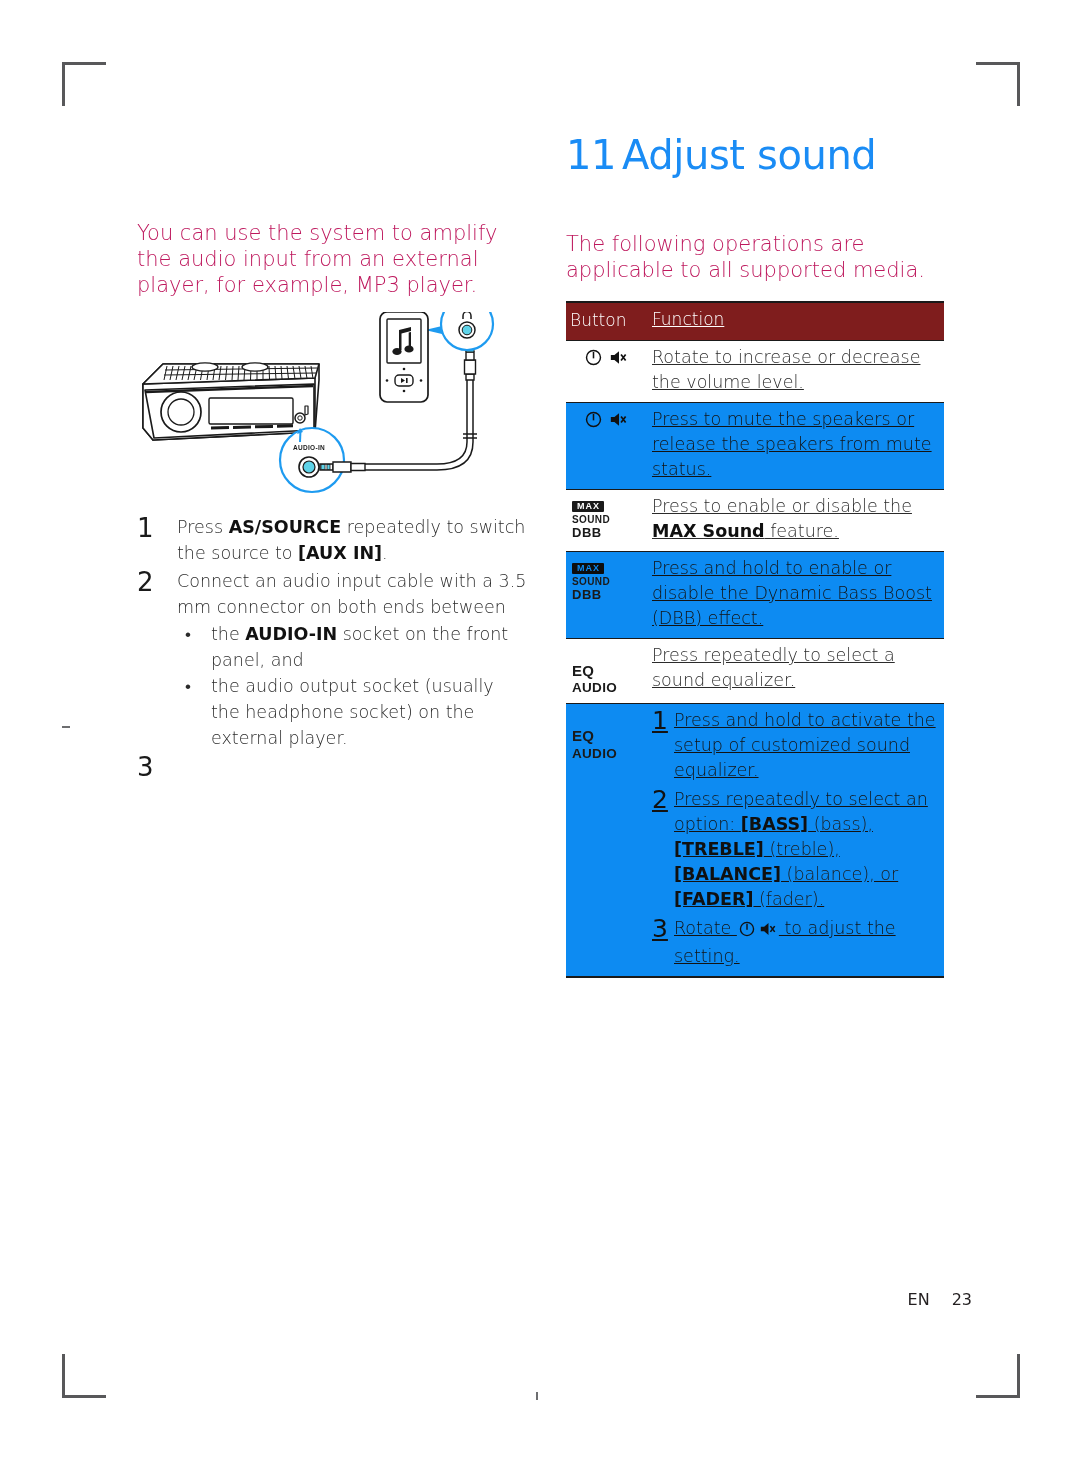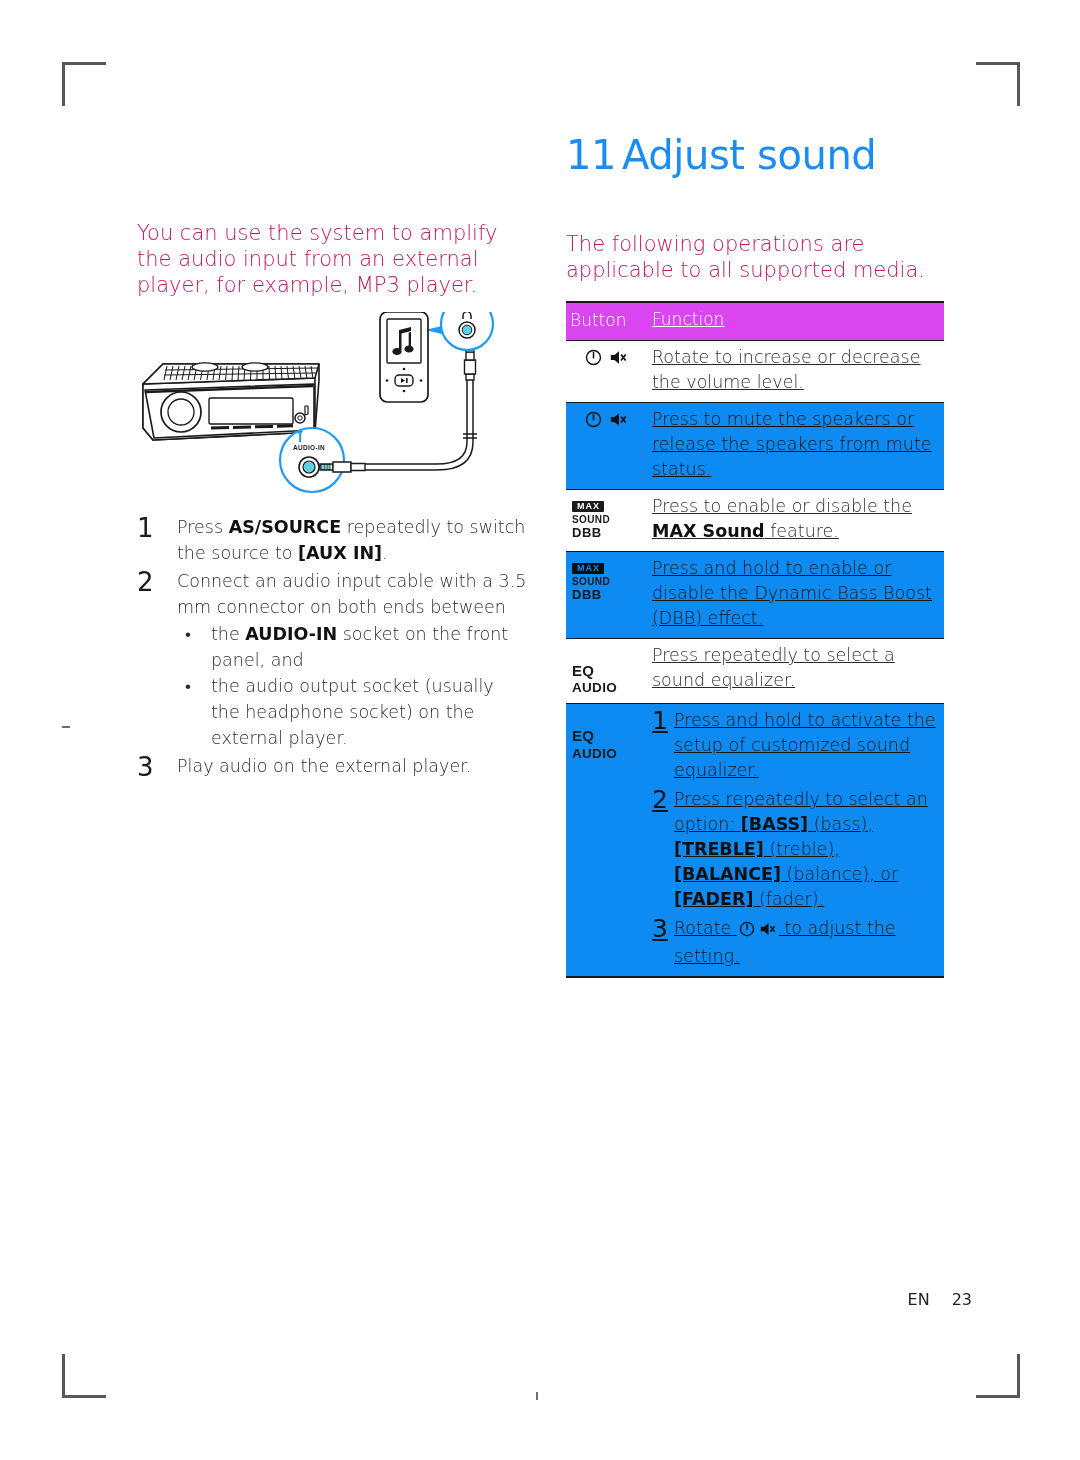--- a/index.html
+++ b/index.html
@@ -71,21 +71,21 @@
   .bullet .btxt b{ font-weight:700; color:#111; }
 
   
   .figure{ margin-top:14px; width:392px; height:190px; position:relative; }
   .figure svg{ display:block; }
 
   
   .tbl{ margin-top:18px; width:378px; border-collapse:collapse;
         border-top:2px solid #1a1a1a; border-bottom:2px solid #1a1a1a; }
   .tbl td, .tbl th{ vertical-align:top; padding:0; }
-  .tbl tr.hdr{ background:#d946ef; }
+  .tbl tr.hdr{ background:#7f1d1d; }
   .tbl tr.hdr td{
     color:#ffffff; font-size:17px; line-height:25px; font-weight:300;
     font-family:"DejaVu Sans", sans-serif; padding:2px 0 3px 0;
   }
   .tbl tr.hl{ background:#0d8bf2; }
   .tbl tr.rowline td{ border-top:1.6px solid #1a1a1a; }
   .cell-btn{ width:80px; padding:5px 6px 7px 6px !important; text-align:left; }
   .cell-fn{ padding:4px 4px 7px 6px !important;
             font-size:17.5px; line-height:25px; font-weight:300;
             font-family:"DejaVu Sans", sans-serif; color:#2b2b2b;text-decoration:underline; }
@@ -283,21 +283,20 @@
           <div class="bullet">
             <span class="dot">•</span>
             <span class="btxt">the audio output socket (usually the headphone socket) on the external player.</span>
           </div>
         </div>
       </div>
     </div>
 
     <div class="step" style="margin-top:2px;">
       <div class="n">3</div>
-      <div class="body">Play audio on the external player.</div>
     </div>
 
   </div>
 </div>
 
 <div class="col-right">
 
   <div class="chapter">
     <span class="num">11</span>
     <span class="ttl">Adjust sound</span>

